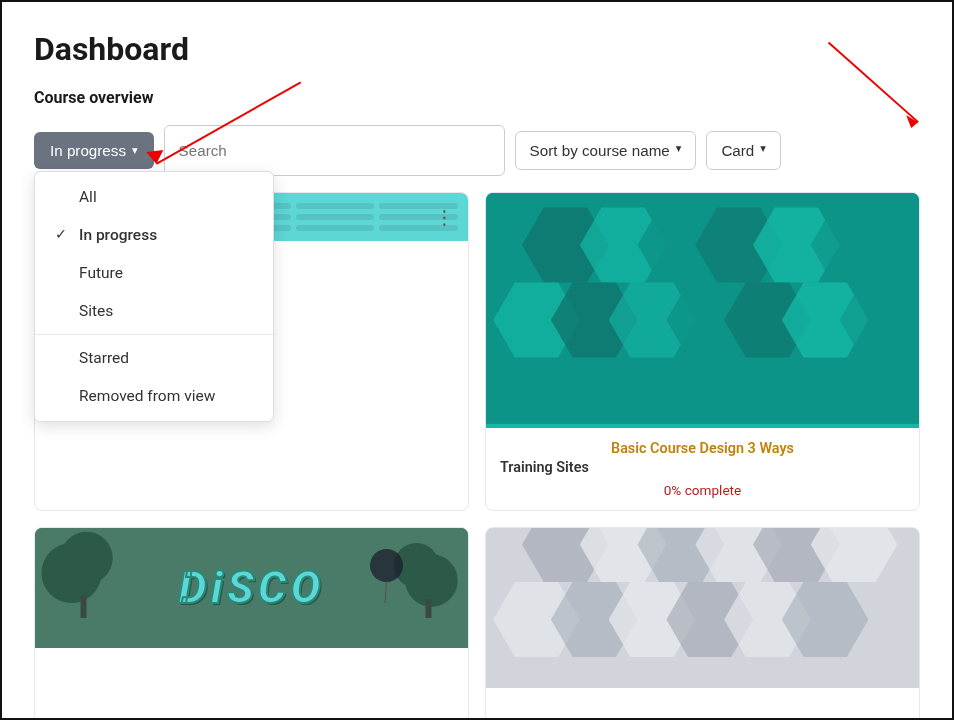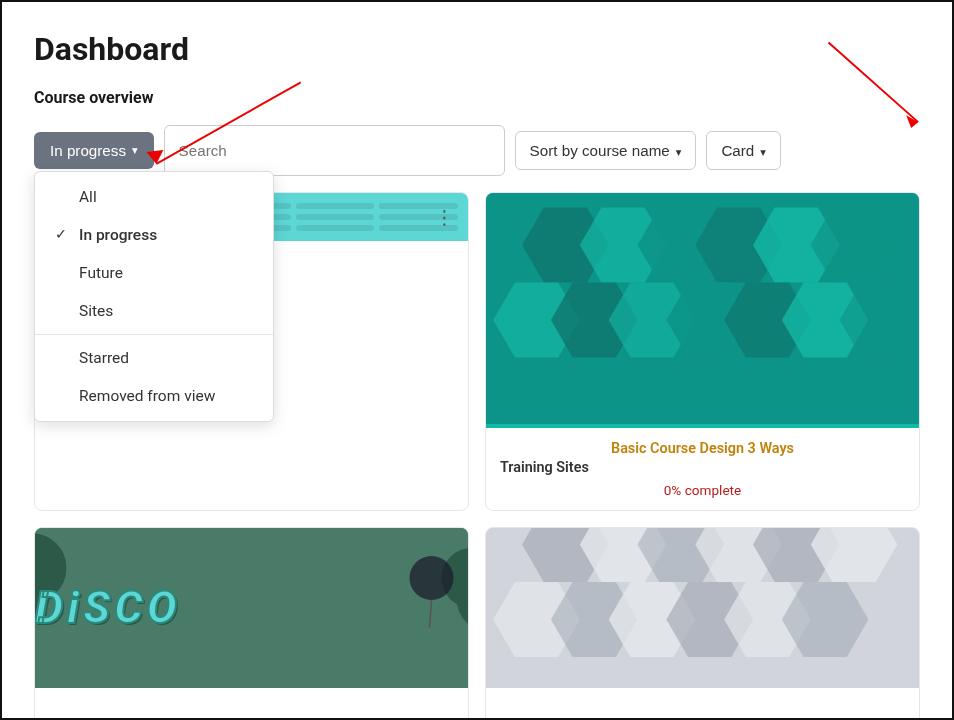--- a/index.html
+++ b/index.html
@@ -71,21 +71,21 @@
     }
 
     .btn-sort, .btn-card {
       border: 1.5px solid #ccc;
       border-radius: 6px;
       padding: 10px 14px;
       font-size: 0.95rem;
       background: #fff;
       cursor: pointer;
       display: flex;
-      align-items: flex-end;
+      align-items: flex-start;
       gap: 6px;
       color: #333;
       white-space: nowrap;
     }
 
     .btn-sort .chevron, .btn-card .chevron {
       font-size: 0.7rem;
     }
 
     
@@ -211,25 +211,25 @@
       cursor: pointer;
     }
 
     .card-image-wrapper {
       position: relative;
     }
 
     
     .disco-bg {
       width: 100%;
-      height: 160px;
+      height: 120px;
       background: #4a7c6a;
       display: flex;
       align-items: center;
-      justify-content: flex-start;
+      justify-content: center;
       position: relative;
       overflow: hidden;
     }
 
     .disco-text {
       font-size: 2.8rem;
       font-weight: 900;
       color: #5dd6d6;
       font-style: italic;
       letter-spacing: 4px;

